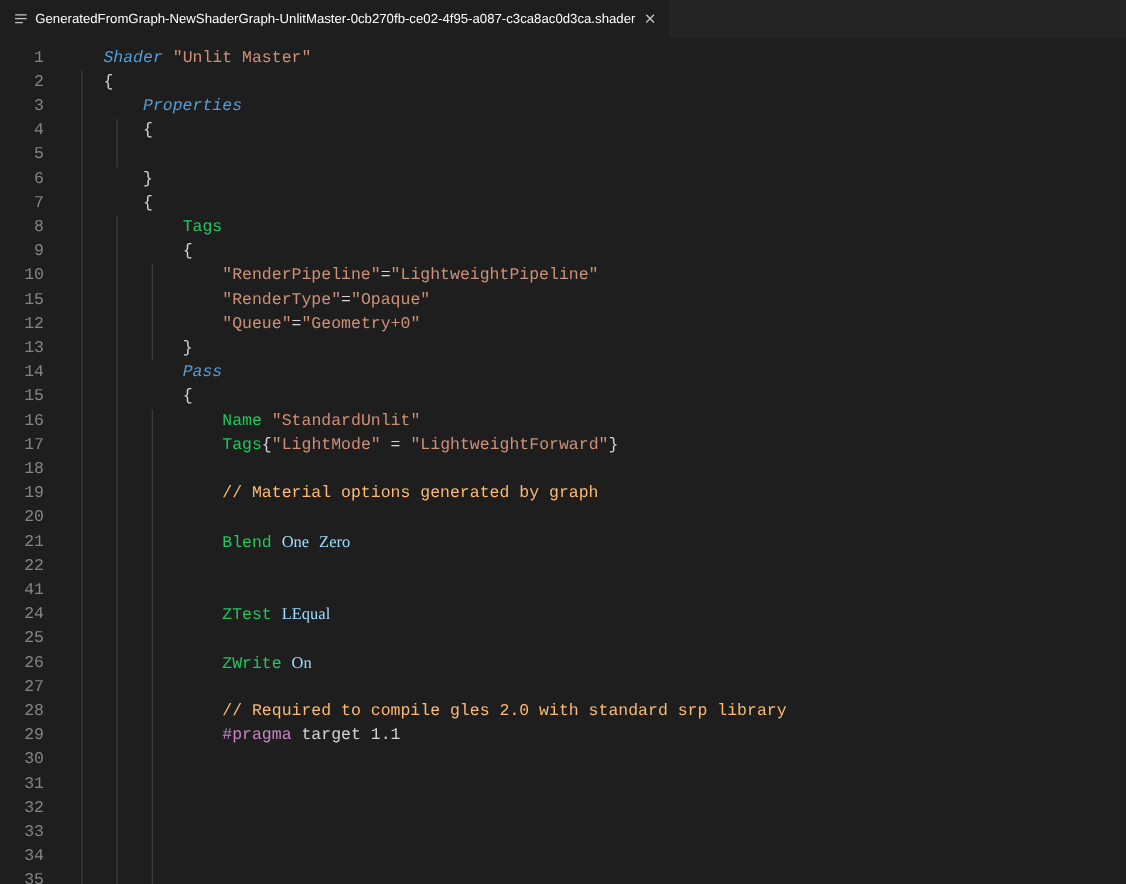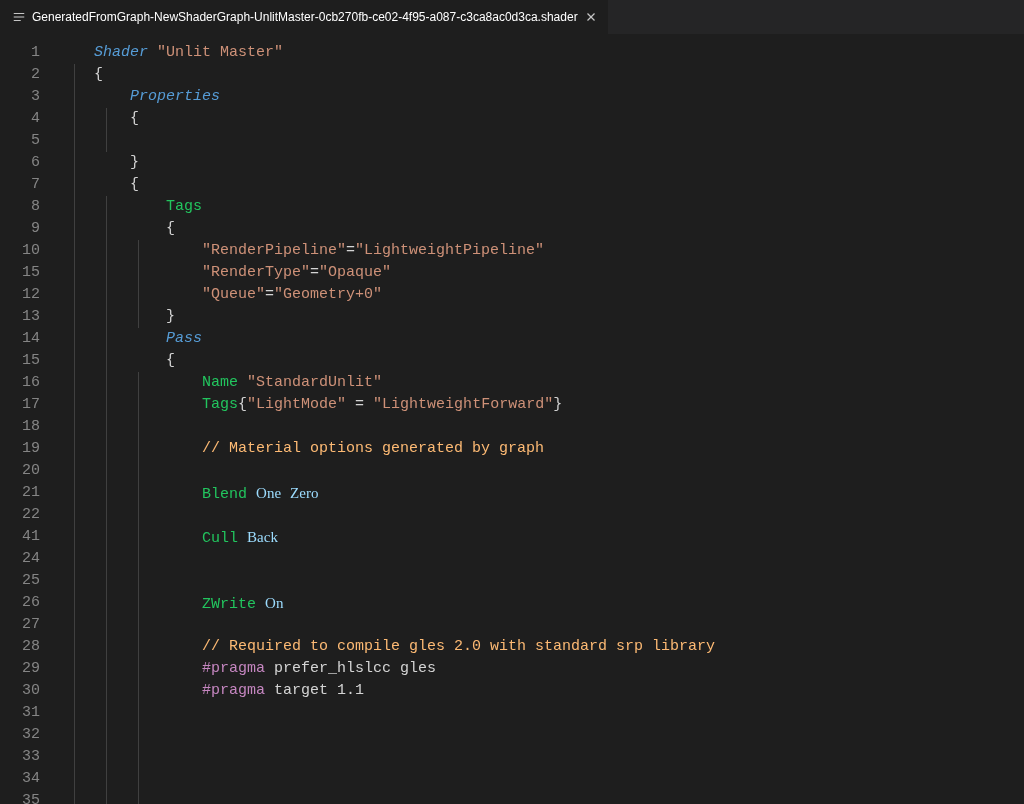--- a/index.html
+++ b/index.html
@@ -181,23 +181,22 @@
     <div class="line">            <span class="tk-def">}</span></div>
     <div class="line">            <span class="tk-kw">Pass</span></div>
     <div class="line">            <span class="tk-def">{</span></div>
     <div class="line">                <span class="tk-type">Name</span> <span class="tk-str">"StandardUnlit"</span></div>
     <div class="line">                <span class="tk-type">Tags</span><span class="tk-def">{</span><span class="tk-str">"LightMode"</span><span class="tk-def"> = </span><span class="tk-str">"LightweightForward"</span><span class="tk-def">}</span></div>
     <div class="line"><span class="tk-def"></span></div>
     <div class="line">                <span class="tk-com">// Material options generated by graph</span></div>
     <div class="line"><span class="tk-def"></span></div>
     <div class="line">                <span class="tk-type">Blend</span> <span class="tk-id">One</span> <span class="tk-id">Zero</span></div>
     <div class="line"><span class="tk-def"></span></div>
-    <div class="line">                <span class="tk-type">Cull</span> <span class="tk-id">Back</span></div>
-    <div class="line"><span class="tk-def"></span></div>
+    <div class="line"><span class="tk-def"></span></div>
+    <div class="line">                <span class="tk-type">ZTest</span> <span class="tk-id">LEqual</span></div>
     <div class="line"><span class="tk-def"></span></div>
     <div class="line">                <span class="tk-type">ZWrite</span> <span class="tk-id">On</span></div>
     <div class="line"><span class="tk-def"></span></div>
     <div class="line">                <span class="tk-com">// Required to compile gles 2.0 with standard srp library</span></div>
-    <div class="line">                <span class="tk-dir">#pragma</span> <span class="tk-def">prefer_hlslcc gles</span></div>
     <div class="line">                <span class="tk-dir">#pragma</span> <span class="tk-def">target 1.1</span></div>
     <div class="line"><span class="tk-def"></span></div>
   </div>
 </div>
 
 </body></html>

